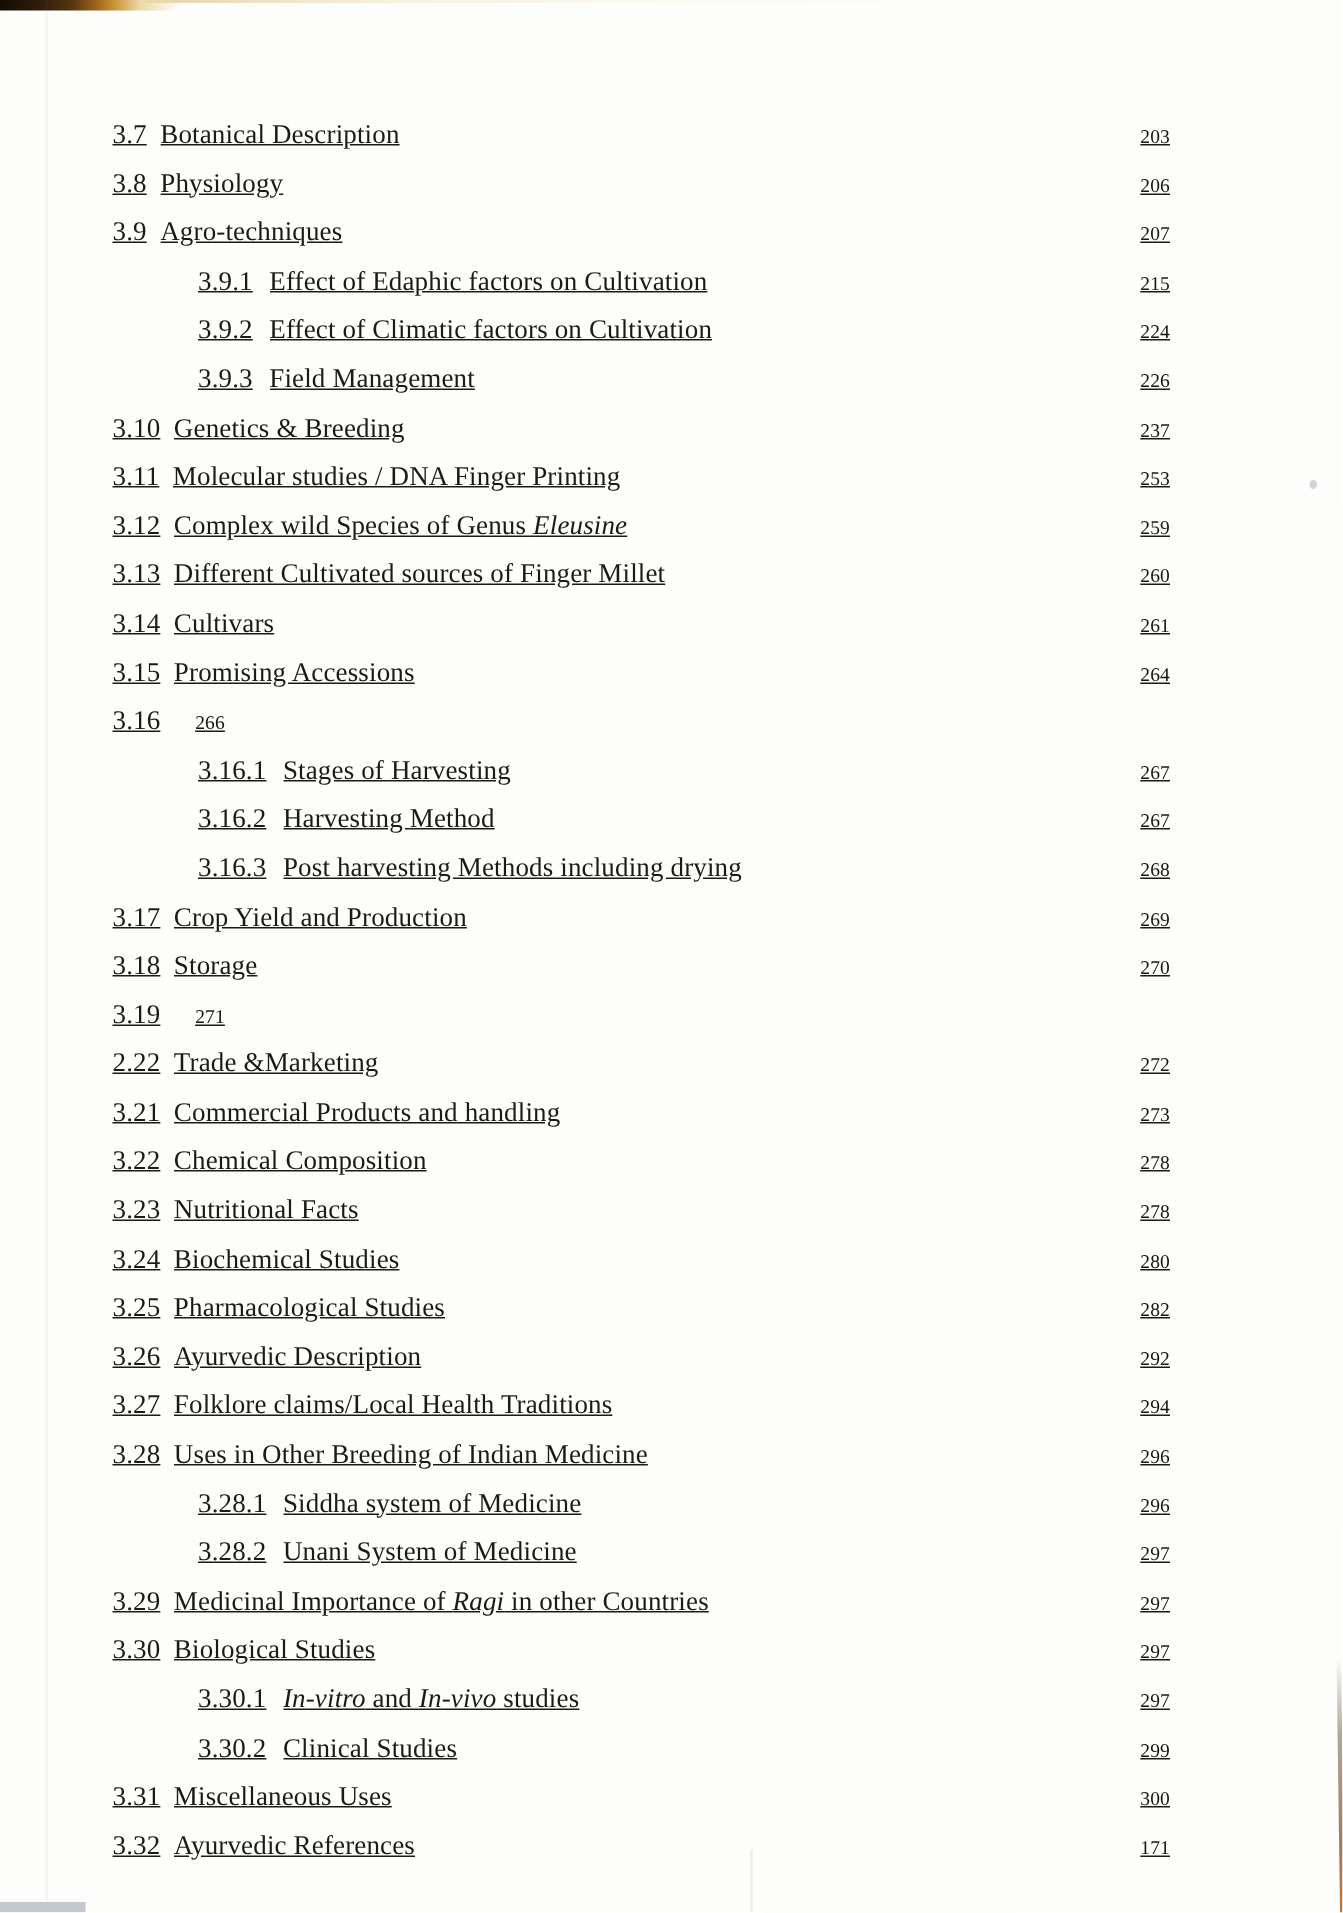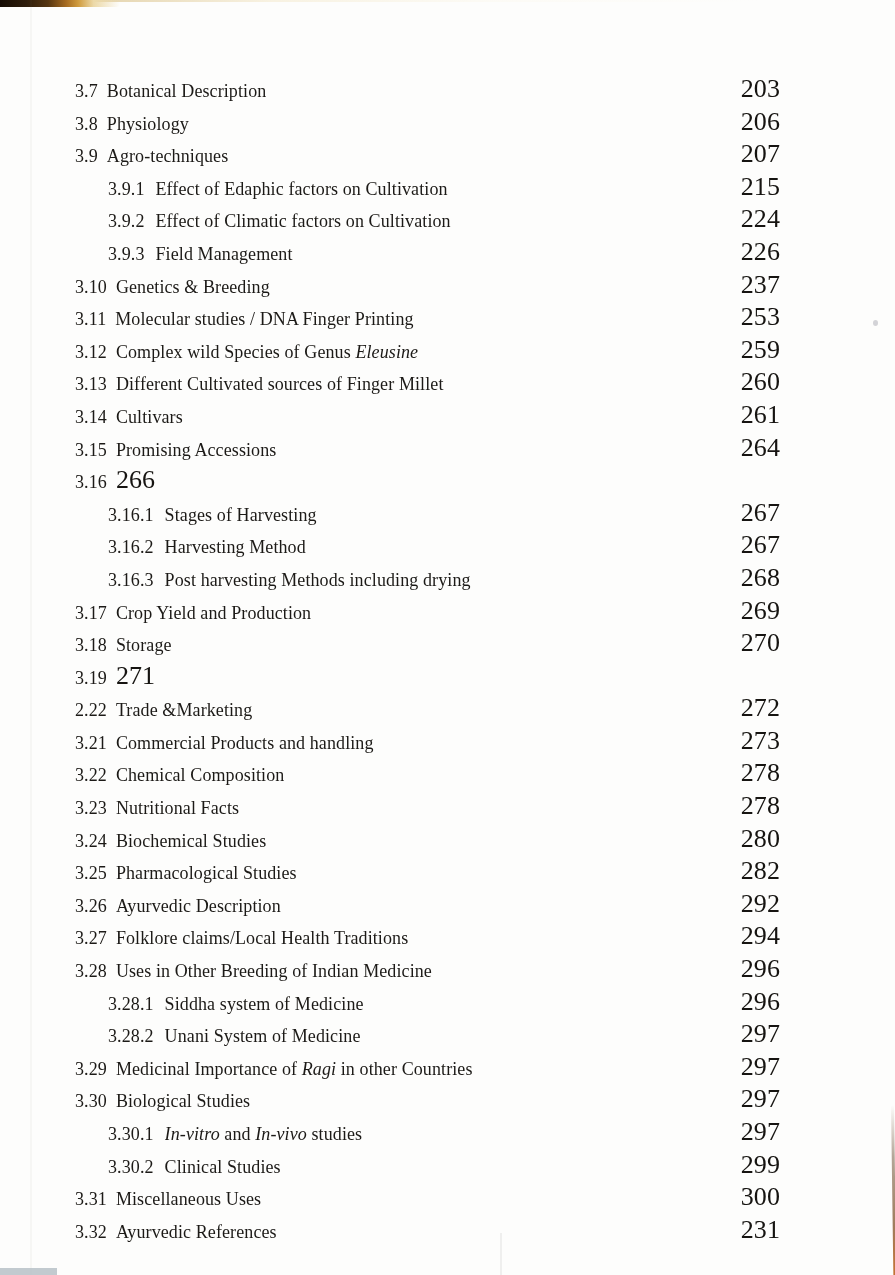--- a/index.html
+++ b/index.html
@@ -65,38 +65,39 @@
     left: 873px; top: 320px; width: 5px; height: 6px;
     background: rgba(115,115,130,0.30);
     border-radius: 50%;
   }
 
   
   .toc {
     position: absolute;
     top: 74px; left: 0; right: 0;
     color: var(--ink);
+    text-decoration: underline;
   }
   .toc-row {
     display: flex;
     align-items: baseline;
     line-height: 30.6px;
     font-size: 18px;
     padding-left: 75px;
     padding-right: 115px;
     letter-spacing: 0.1px;
   }
-  .toc-row.level-2 { padding-left: 108px; }
+  .toc-row.level-2 { padding-left: 108px; margin-left: 24px; }
   .toc-num { margin-right: 9px; white-space: nowrap; }
   .toc-row.level-2 .toc-num { margin-right: 11px; }
   .toc-title { flex: 1 1 auto; white-space: nowrap; overflow: hidden; }
   .toc-title .it { font-style: italic; }
   .toc-page {
     flex: 0 0 auto;
-    font-size: 26px;
+    font-size: 13px;
     color: var(--pagenum-ink);
     text-align: right;
     min-width: 34px;
   }
 
   
   .folio {
     position: absolute;
     top: 1275px;
     right: 83px;
@@ -289,20 +290,20 @@
           <span class="toc-page">299</span>
         </div>
         <div class="toc-row level-1">
           <span class="toc-num">3.31</span>
           <span class="toc-title"><span>Miscellaneous Uses</span></span>
           <span class="toc-page">300</span>
         </div>
         <div class="toc-row level-1">
           <span class="toc-num">3.32</span>
           <span class="toc-title"><span>Ayurvedic References</span></span>
-          <span class="toc-page">231</span>
+          <span class="toc-page">171</span>
         </div>
       </div>
   </main>
 
   <div class="folio">vii</div>
 
 </div>
 
 </body></html>

